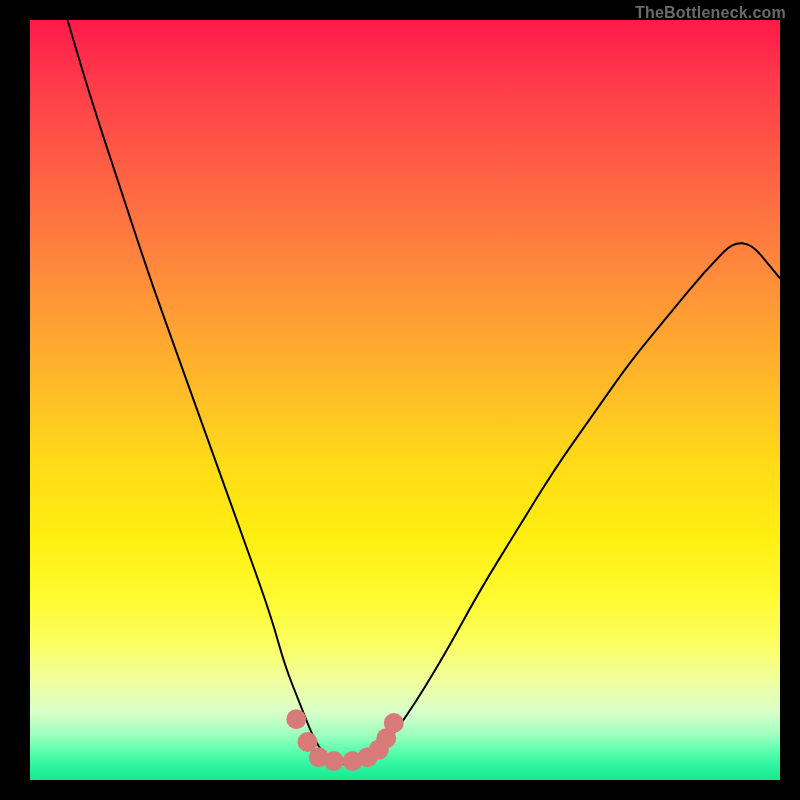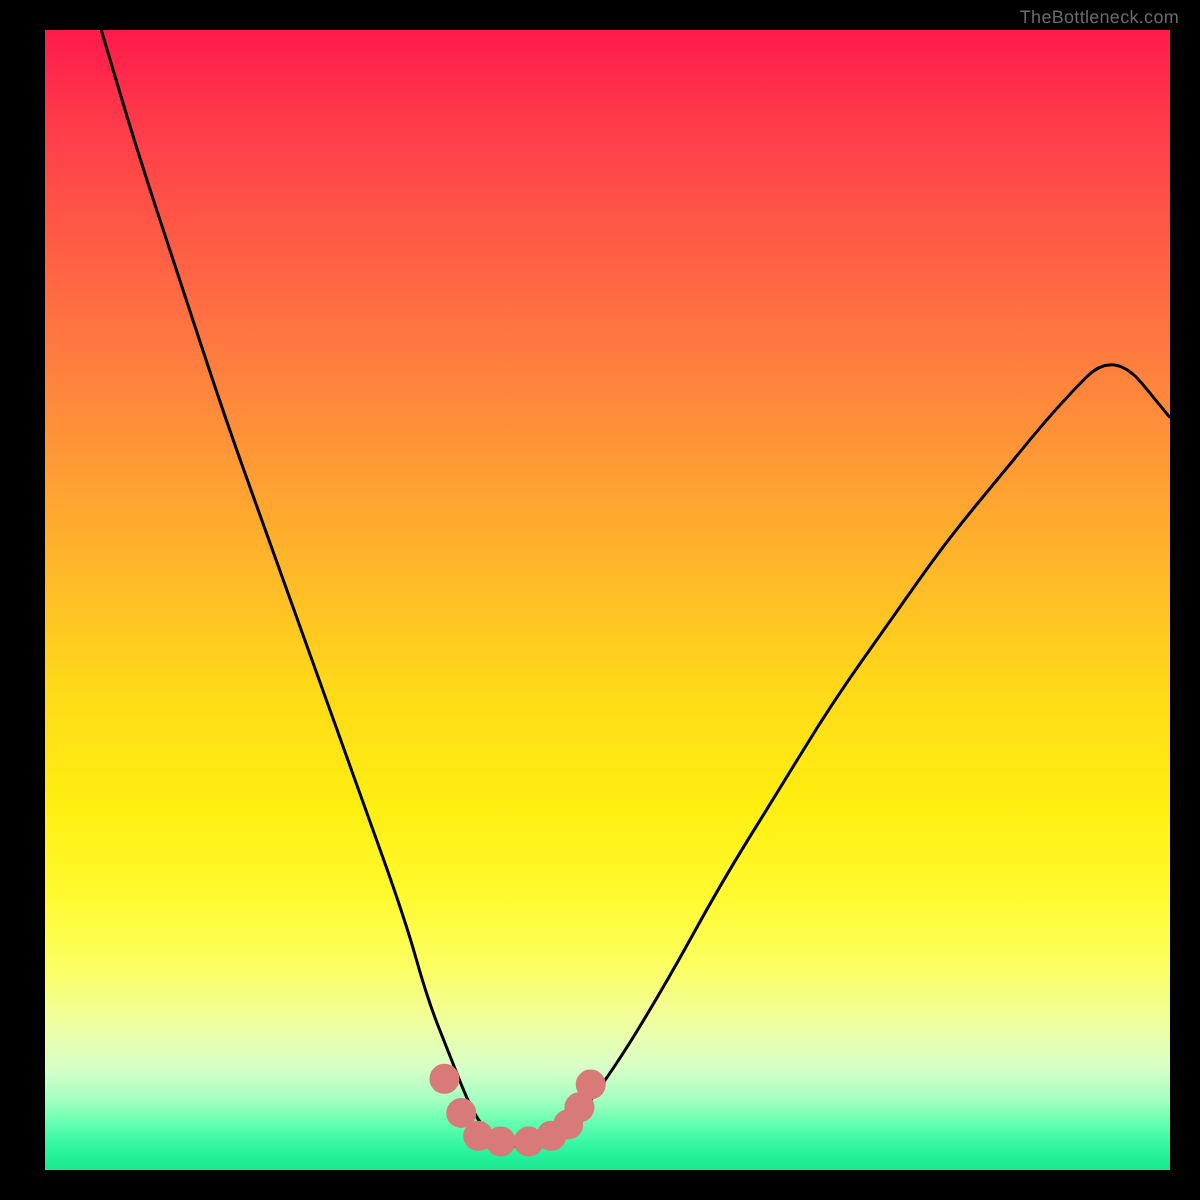--- a/index.html
+++ b/index.html
@@ -34,22 +34,22 @@
       #60ffb0 96%,
       #30f5a0 98%,
       #18e890 100%
     );
   }
   .watermark {
     position: absolute;
     top: 4px;
     right: 14px;
     color: #6a6a6a;
-    font-size: 12px;
-    font-weight: 400;
+    font-size: 16px;
+    font-weight: 700;
     z-index: 10;
     letter-spacing: 0.2px;
   }
   svg.curve {
     position: absolute;
     left: 0; top: 0;
     width: 100%;
     height: 100%;
   }
 </style>

